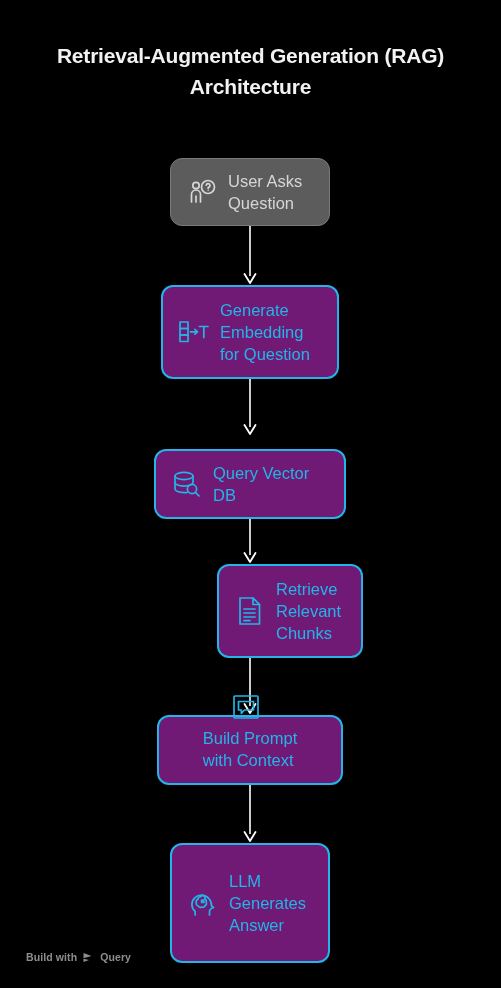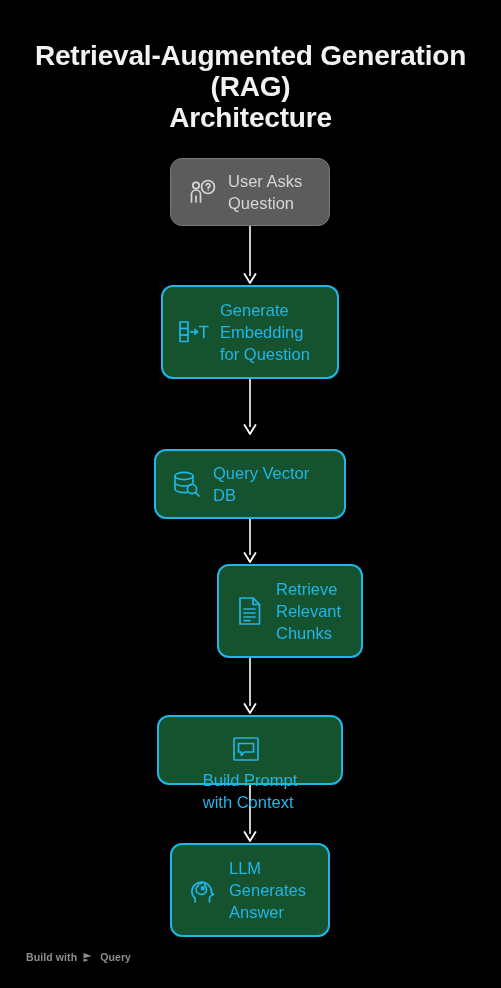--- a/index.html
+++ b/index.html
@@ -15,21 +15,21 @@
     position: relative;
   }
 
   #page-title {
     position: absolute;
     top: 40px;
     left: 0;
     width: 501px;
     text-align: center;
     color: #f2f2f2;
-    font-size: 28px;
+    font-size: 21px;
     font-weight: bold;
     line-height: 31px;
     letter-spacing: -0.2px;
   }
   #page-title .line {
     display: block;
   }
 
   #flow {
     position: absolute;
@@ -46,22 +46,23 @@
     align-items: center;
     justify-content: flex-start;
     border-radius: 12px;
     padding: 12px 14px;
   }
   .flow-node.style-gray {
     background: #5c5c5c;
     border: 1px solid #7a7a7a;
   }
   .flow-node.style-teal {
-    background: #14532d;
+    background: #701a75;
     border: 2px solid #23b4e8;
+    justify-content: flex-end;
   }
 
   .node-icon {
     flex: 0 0 auto;
     width: 34px;
     height: 40px;
     display: flex;
     align-items: center;
     justify-content: center;
     margin-right: 9px;
@@ -201,21 +202,21 @@
     <div class="flow-node style-teal" style="left: 157px; top: 565px; width: 186px; height: 70px; flex-direction: column;">
       <span class="node-icon">
         <svg width="30" height="30" viewBox="0 0 30 30">
           <rect x="3" y="4" width="24" height="22" rx="1" fill="none" stroke="#23b4e8" stroke-width="1.7" stroke-linecap="round" stroke-linejoin="round"></rect>
           <path d="M7.5 9.5 H22.5 V18 H13.5 L10.3 21.3 V18 H7.5 Z" fill="none" stroke="#23b4e8" stroke-width="1.7" stroke-linecap="round" stroke-linejoin="round"></path>
         </svg>
       </span>
       <span class="node-label">Build Prompt
 with Context</span>
     </div>
-    <div class="flow-node style-teal" style="left: 170px; top: 693px; width: 160px; height: 94px;">
+    <div class="flow-node style-teal" style="left: 170px; top: 693px; width: 160px; height: 120px;">
       <span class="node-icon">
         <svg width="32" height="30" viewBox="0 0 32 30">
           <path d="M22.5 27 V23.5 c0-1.4 .7-2.2 1.8-2.9 l2.3-1.4 -2-1 c.2-5.9-4.2-11-10-11 -5.4 0-9.7 4.1-9.7 9.3 0 3 1.3 5.2 3.2 6.9 V27" fill="none" stroke="#23b4e8" stroke-width="1.7" stroke-linecap="round" stroke-linejoin="round"></path>
           <path d="M13.6 8.8 a2.3 2.3 0 0 0-2.6 2.6 a2.3 2.3 0 0 0-1.6 3.4 a2.3 2.3 0 0 0 2 3.2 a2.3 2.3 0 0 0 3.4 1 a2.3 2.3 0 0 0 3.3-1.4 a2.3 2.3 0 0 0 1-3.4 a2.3 2.3 0 0 0-1.3-3.3 a2.3 2.3 0 0 0-4.2-2.1 Z" fill="none" stroke="#23b4e8" stroke-width="1.7" stroke-linecap="round" stroke-linejoin="round"></path>
           <path d="M14.6 12.2 h2.2 v2.2 h-2.2 Z" fill="none" stroke="#23b4e8" stroke-width="1.7" stroke-linecap="round" stroke-linejoin="round"></path>
         </svg>
       </span>
       <span class="node-label">LLM
 Generates
 Answer</span>

